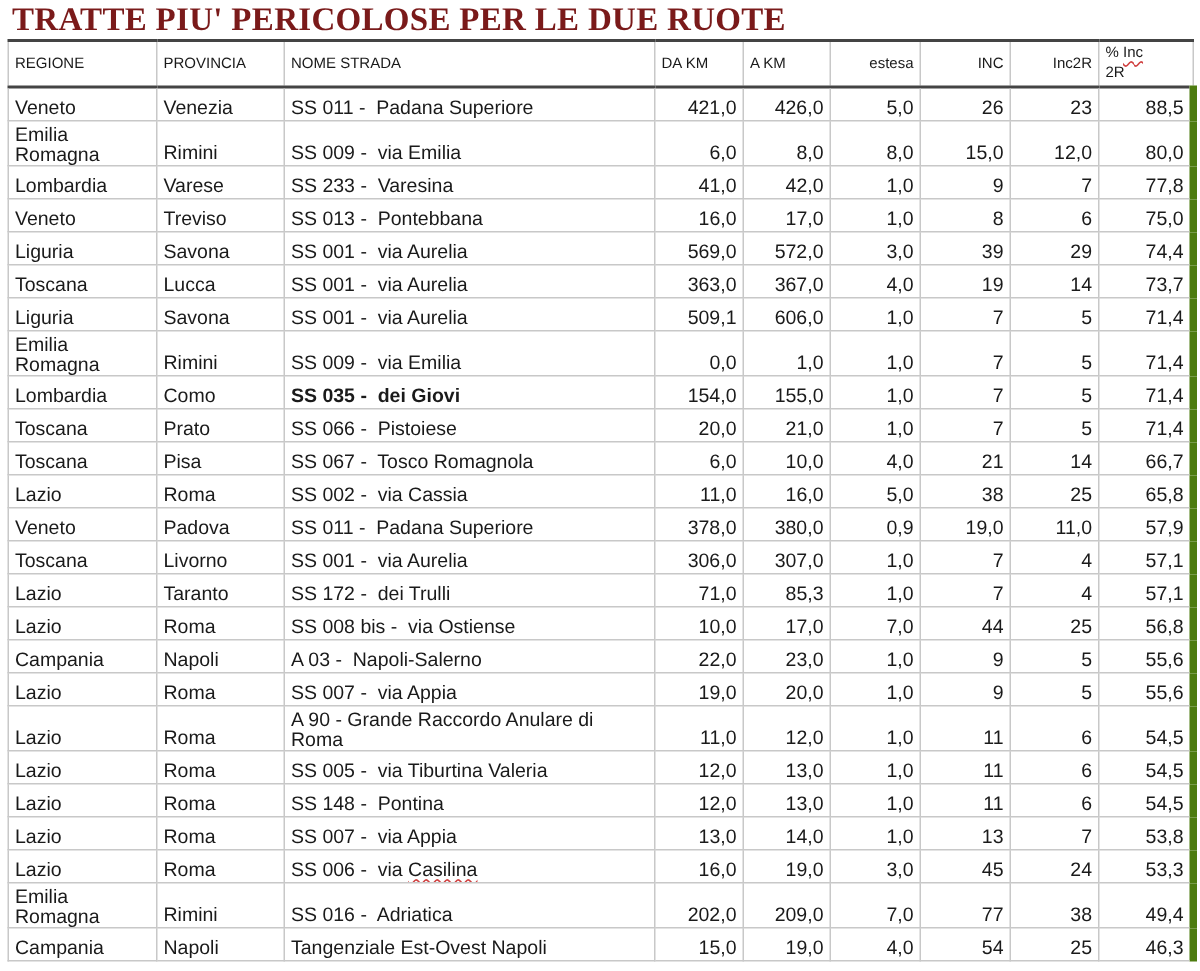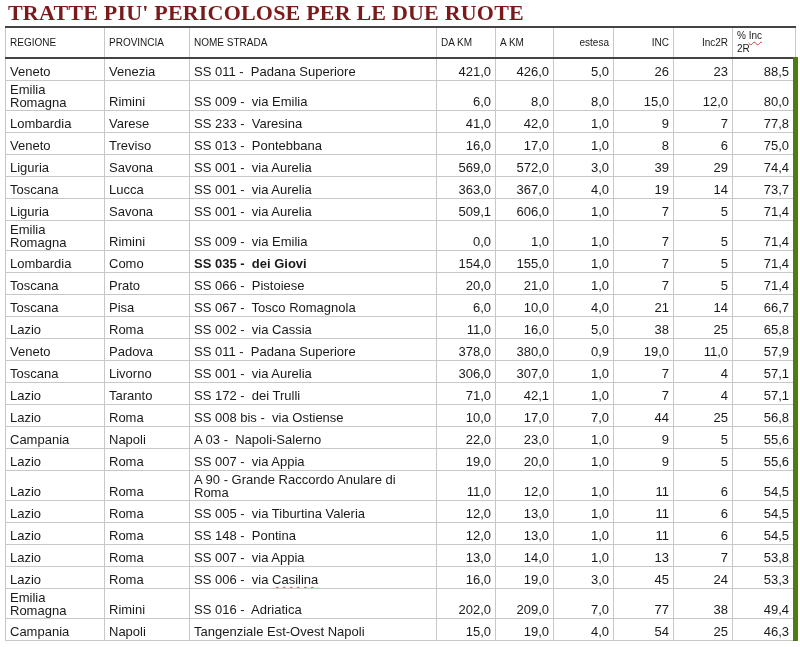--- a/index.html
+++ b/index.html
@@ -203,21 +203,21 @@
         <td class="num">1,0</td>
         <td class="num">7</td>
         <td class="num">4</td>
         <td class="num last">57,1</td>
       </tr>
       <tr>
         <td>Lazio</td>
         <td>Taranto</td>
         <td style="white-space: pre;">SS 172 -  dei Trulli</td>
         <td class="num">71,0</td>
-        <td class="num">42,1</td>
+        <td class="num">85,3</td>
         <td class="num">1,0</td>
         <td class="num">7</td>
         <td class="num">4</td>
         <td class="num last">57,1</td>
       </tr>
       <tr>
         <td>Lazio</td>
         <td>Roma</td>
         <td style="white-space: pre;">SS 008 bis -  via Ostiense</td>
         <td class="num">10,0</td>

